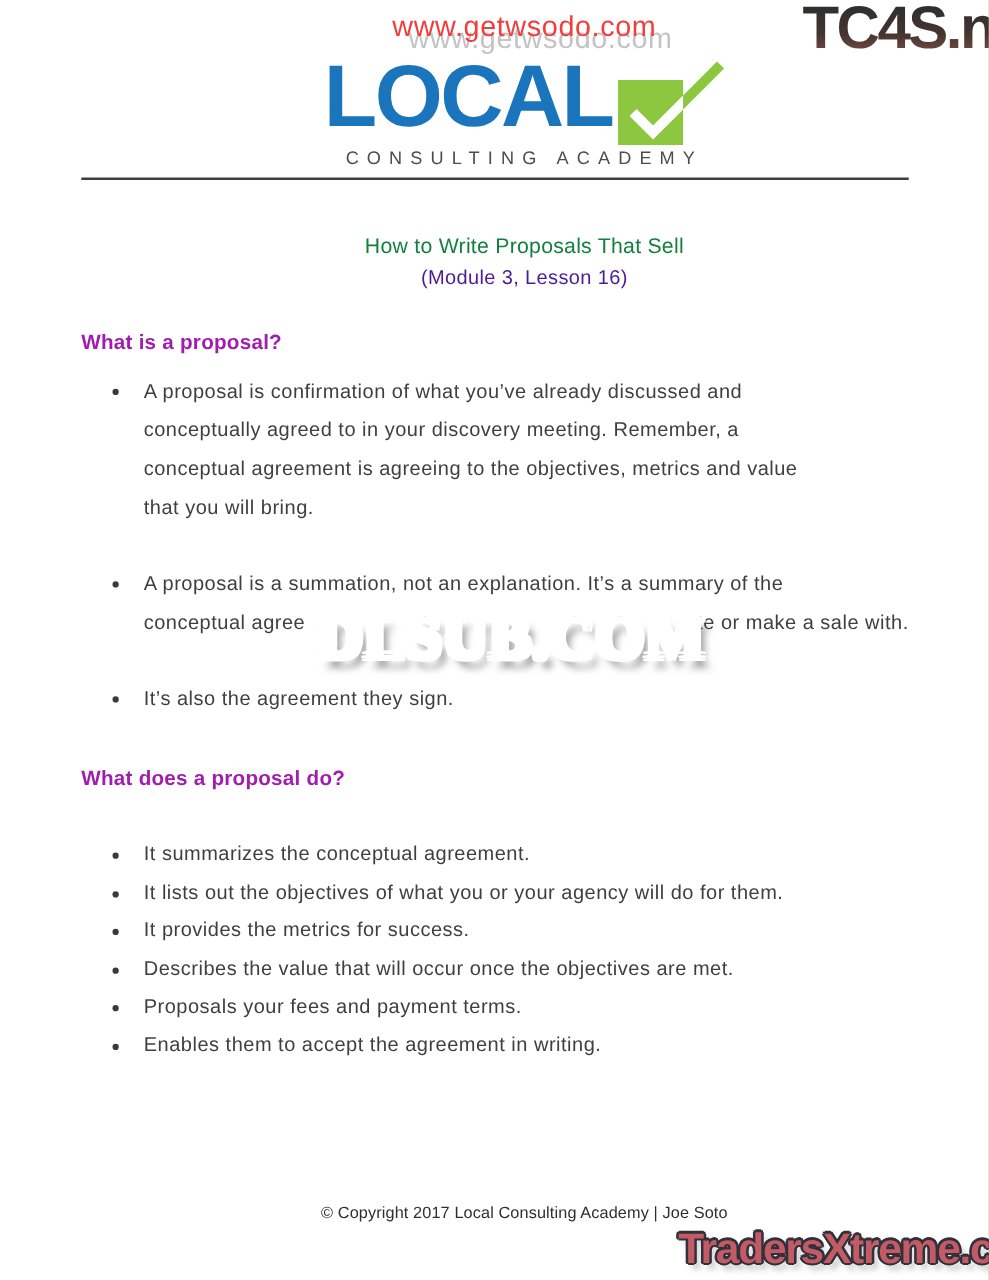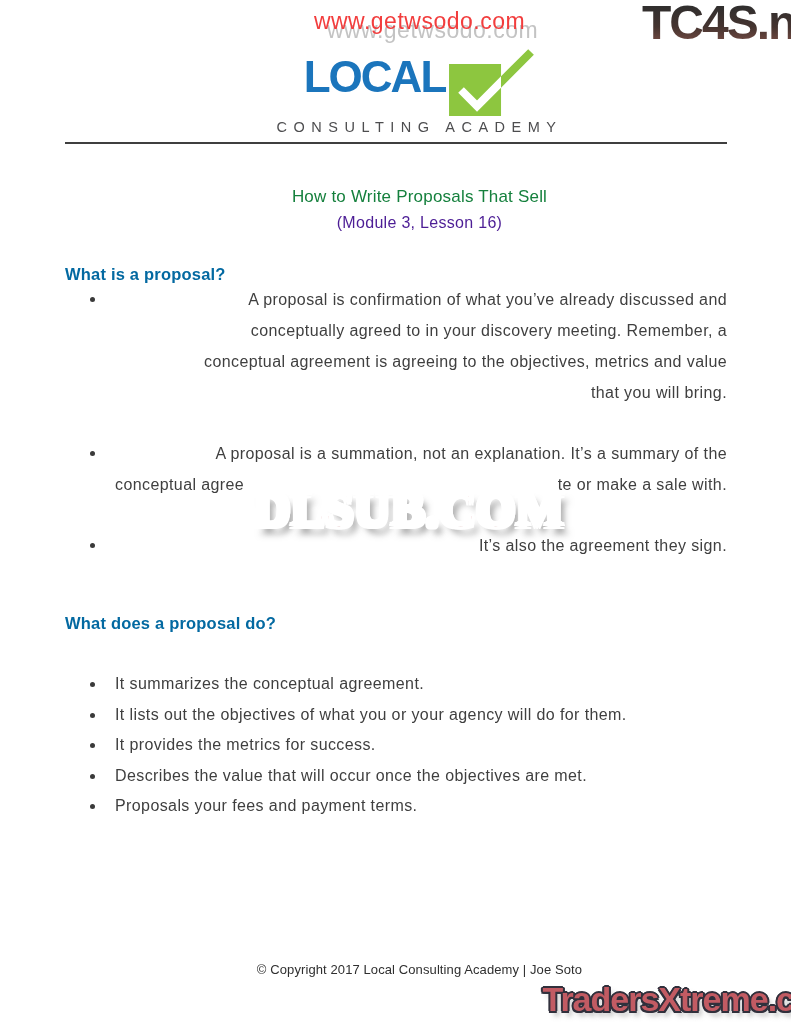--- a/index.html
+++ b/index.html
@@ -21,48 +21,48 @@
     position:absolute;top:-2px;right:5px;
     font-size:48px;font-weight:900;letter-spacing:-2px;line-height:50px;
     background:linear-gradient(180deg,#2e2e2e 12%,#453430 58%,#7c4f46 95%);
     -webkit-background-clip:text;background-clip:text;color:transparent;
     white-space:nowrap;
   }
   
   .logo{position:absolute;top:46px;left:50%;transform:translateX(-50%);text-align:center;}
   .logo-row{display:flex;align-items:flex-start;justify-content:center;}
   .logo-word{
-    font-size:44px;font-weight:800;letter-spacing:-2px;line-height:62px;
+    font-size:70px;font-weight:800;letter-spacing:-2px;line-height:62px;
     color:#1b75bc;
   }
   .logo-check{margin-left:2px;margin-top:0px;}
   .logo-sub{
     margin-top:1px;font-size:14.5px;font-weight:400;letter-spacing:6.5px;
     color:#4d4d4f;white-space:nowrap;
   }
   
   .divider{position:absolute;top:142px;left:65px;width:662px;height:2px;background:#3f3f3f;}
   
   .title{
     position:absolute;top:187px;left:0;width:100%;text-align:center;
     font-size:17px;font-weight:normal;color:#15803d;letter-spacing:.2px;
   }
   .subtitle{
     position:absolute;top:214px;left:0;width:100%;text-align:center;
     font-size:16px;color:#4c1d95;letter-spacing:.3px;
   }
   .h{
-    position:absolute;left:65px;font-size:16.5px;font-weight:bold;color:#0369a1;
+    position:absolute;left:65px;font-size:16.5px;font-weight:bold;color:#a21caf;
     letter-spacing:.2px;line-height:22px;
   }
   .sec1-h{top:263px;}
   .sec2-h{top:612px;}
   
   .list{position:absolute;left:90px;width:640px;}
-  .list1{top:284px;text-align:right;}
+  .list1{top:298px;}
   .list2{top:669px;}
   .li{display:flex;}
   .list1 .li + .li{margin-top:30px;}
   .bcol{flex:0 0 25px;}
   .dot{display:block;width:5px;height:5px;border-radius:50%;background:#3a3a3a;margin-top:13px;}
   .txt{width:612px;font-size:16px;letter-spacing:.4px;}
   .list1 .txt{line-height:31px;}
   .list2 .txt{line-height:30.5px;}
   .split-row{display:flex;justify-content:space-between;width:612px;}
   
@@ -196,20 +196,28 @@
         </div>
     </div>
     <div class="li">
       <span class="bcol">
           <span class="dot"></span>
         </span>
       <div class="txt">
           <div>Proposals your fees and payment terms.</div>
         </div>
     </div>
+    <div class="li">
+      <span class="bcol">
+          <span class="dot"></span>
+        </span>
+      <div class="txt">
+          <div>Enables them to accept the agreement in writing.</div>
+        </div>
+    </div>
   </div>
 
   <div class="copyright">© Copyright 2017 Local Consulting Academy | Joe Soto</div>
 
   <div class="dlsub">DLSUB.COM</div>
   <div class="traders">TradersXtreme.com</div>
 
 </div>
 
 </body></html>

